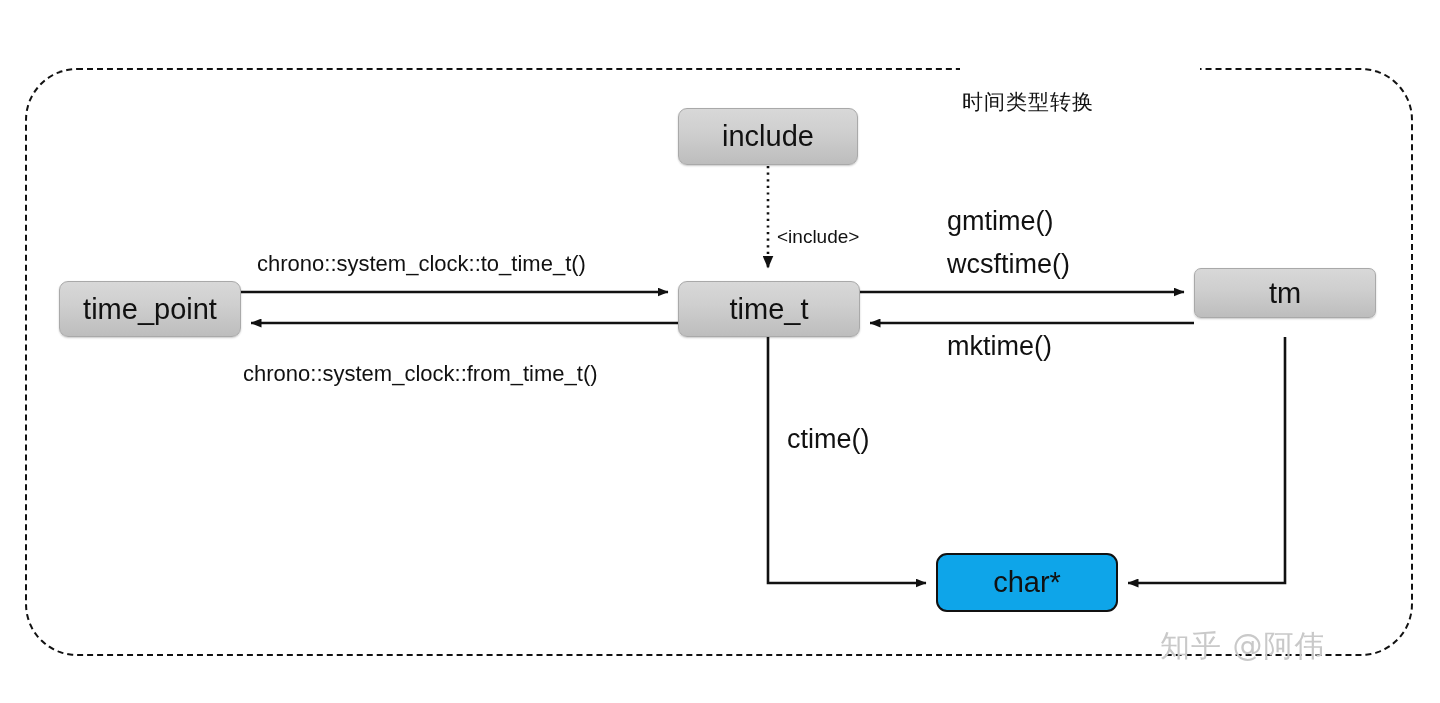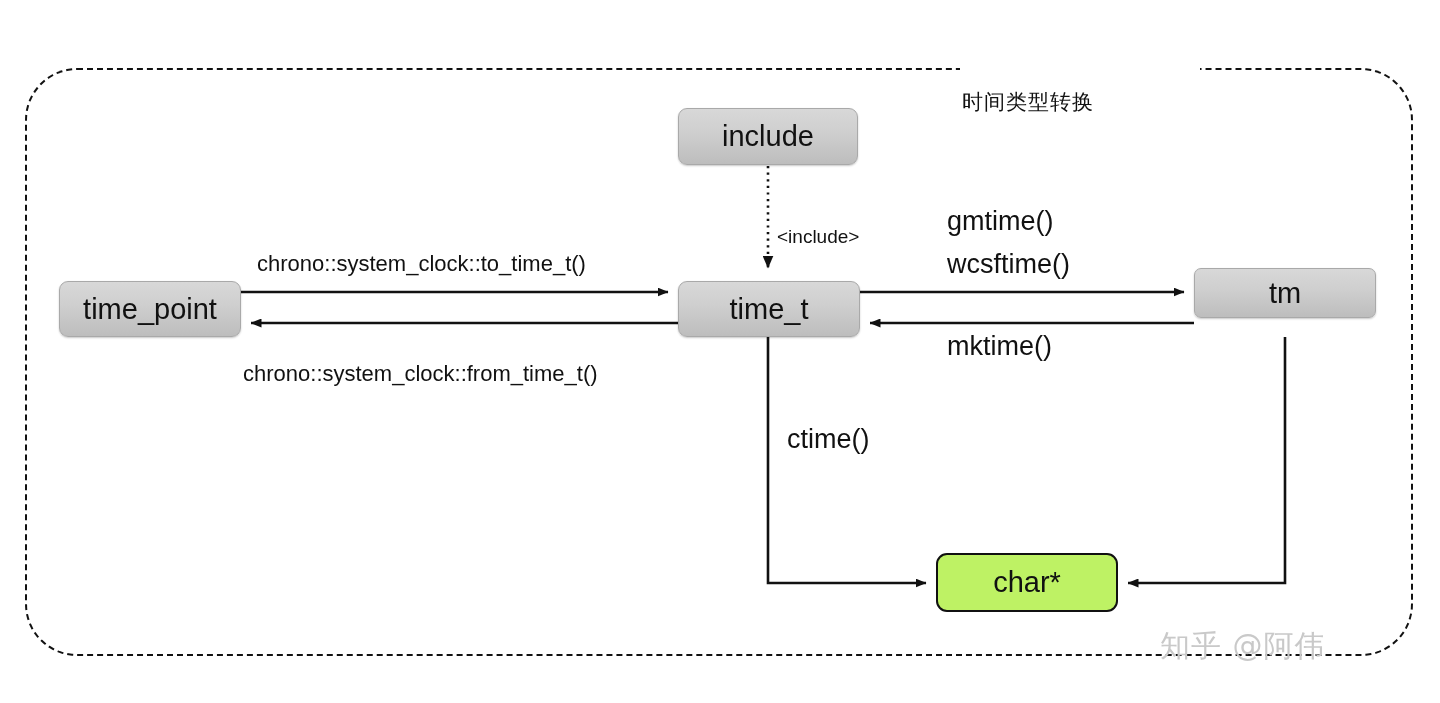--- a/index.html
+++ b/index.html
@@ -69,21 +69,21 @@
     white-space: nowrap;
     font-family: "Liberation Sans", sans-serif;
   }
   .node.gray {
     background: linear-gradient(to bottom, #d8d8d8 0%, #cfcfcf 42%, #bdbdbd 100%);
     border: 1px solid #a9a9a9;
     border-radius: 9px;
     box-shadow: 0 1px 2px rgba(0,0,0,0.22);
   }
   .node.white {
-    background: #bef264;
+    background: #0ea5e9;
     border: 2px solid #111111;
     border-radius: 11px;
   }
   #node-time-point { left: 59px;   top: 281px; width: 182px; height: 56px; }
   #node-time-t     { left: 678px;  top: 281px; width: 182px; height: 56px; }
   #node-tm         { left: 1194px; top: 268px; width: 182px; height: 50px; border-radius: 7px; }
   #node-timespec   { left: 678px;  top: 108px; width: 180px; height: 57px; }
   #node-char       { left: 936px;  top: 553px; width: 182px; height: 59px; }
 
   

